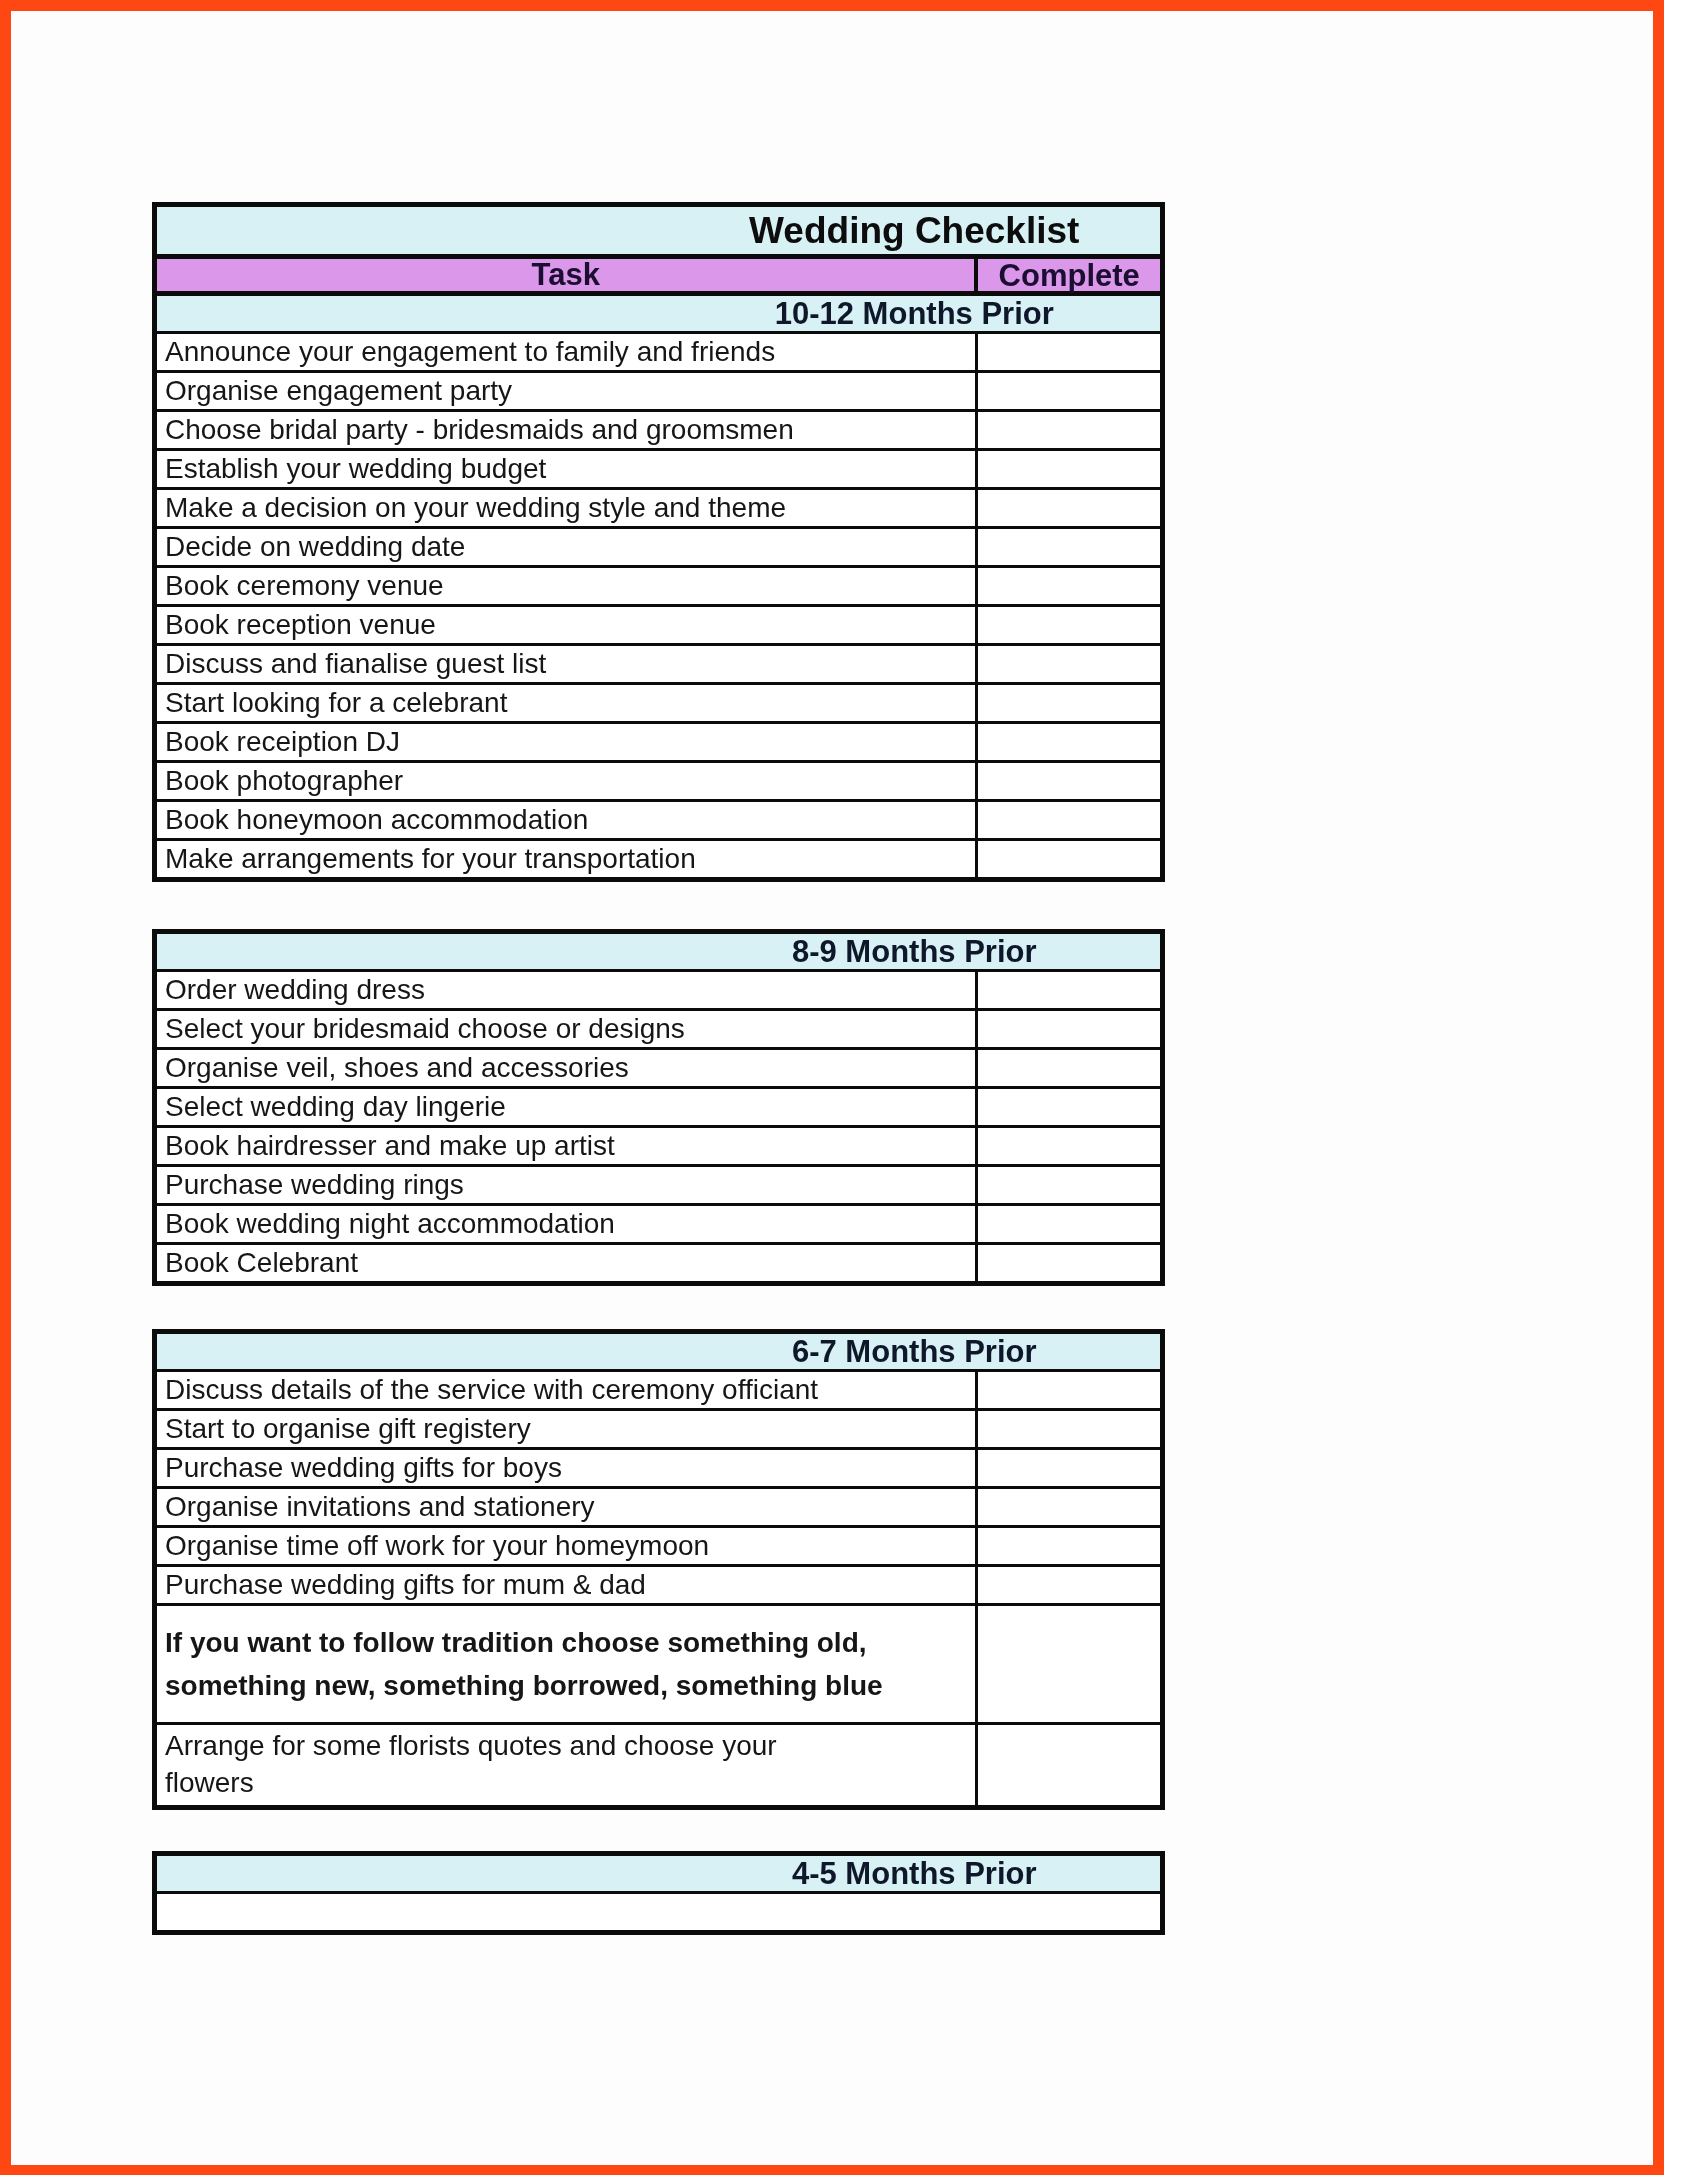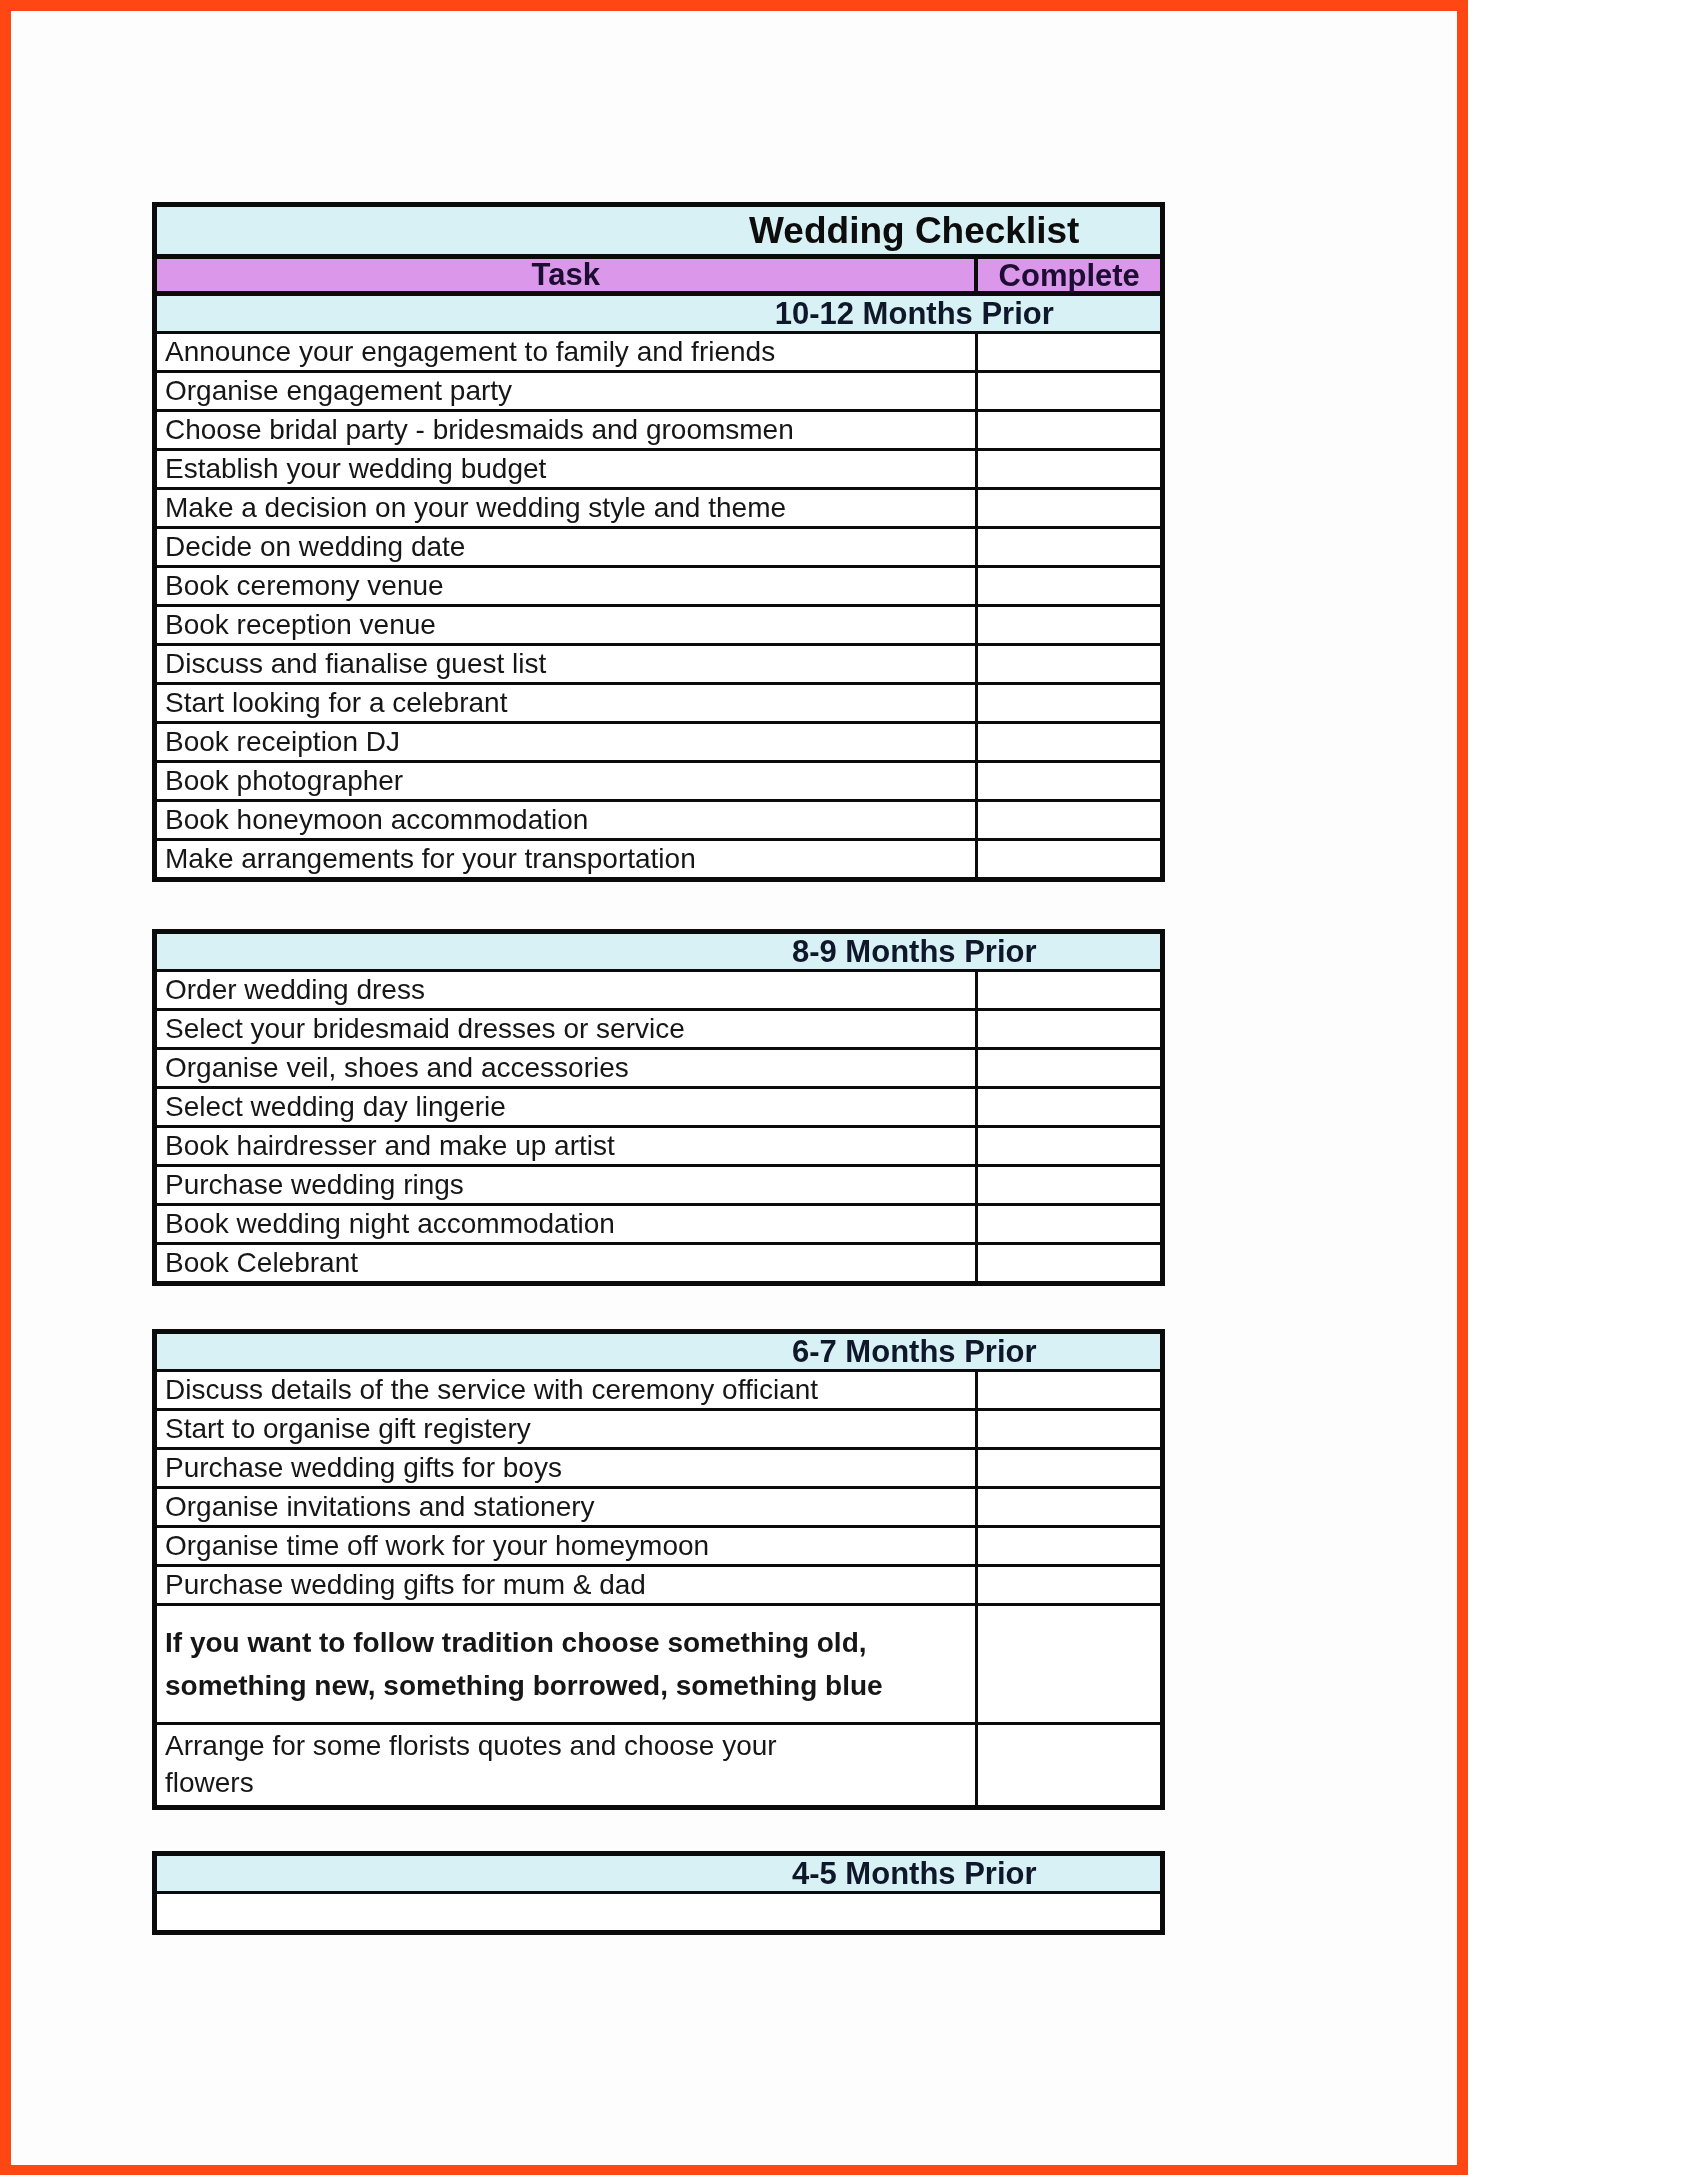--- a/index.html
+++ b/index.html
@@ -1,18 +1,18 @@
 <!DOCTYPE html>
 <html style="font-size:14px"><head>
 <meta charset="utf-8">
 <style>
   html,body{margin:0;padding:0;background:#ffffff;}
   .page{
     position:relative;
-    width:1468px;height:2176px;
+    width:1664px;height:2176px;
     box-sizing:border-box;
     background:#fdfdfd;
     border:11.5px solid #FF4713;
     font-family:"Liberation Sans",sans-serif;
     overflow:hidden;
     padding-left:8px;
   }
   .sheet{position:absolute;left:141px;top:191px;width:1013px;}
   .block{
     box-sizing:border-box;width:100%;
@@ -180,21 +180,21 @@
             <span class="sec-title">8-9 Months Prior</span>
           </div>
           <div class="row">
             <div class="cell-task">
               <span>Order wedding dress</span>
             </div>
             <div class="cell-complete"></div>
           </div>
           <div class="row">
             <div class="cell-task">
-              <span>Select your bridesmaid dresses or service</span>
+              <span>Select your bridesmaid choose or designs</span>
             </div>
             <div class="cell-complete"></div>
           </div>
           <div class="row">
             <div class="cell-task">
               <span>Organise veil, shoes and accessories</span>
             </div>
             <div class="cell-complete"></div>
           </div>
           <div class="row">

